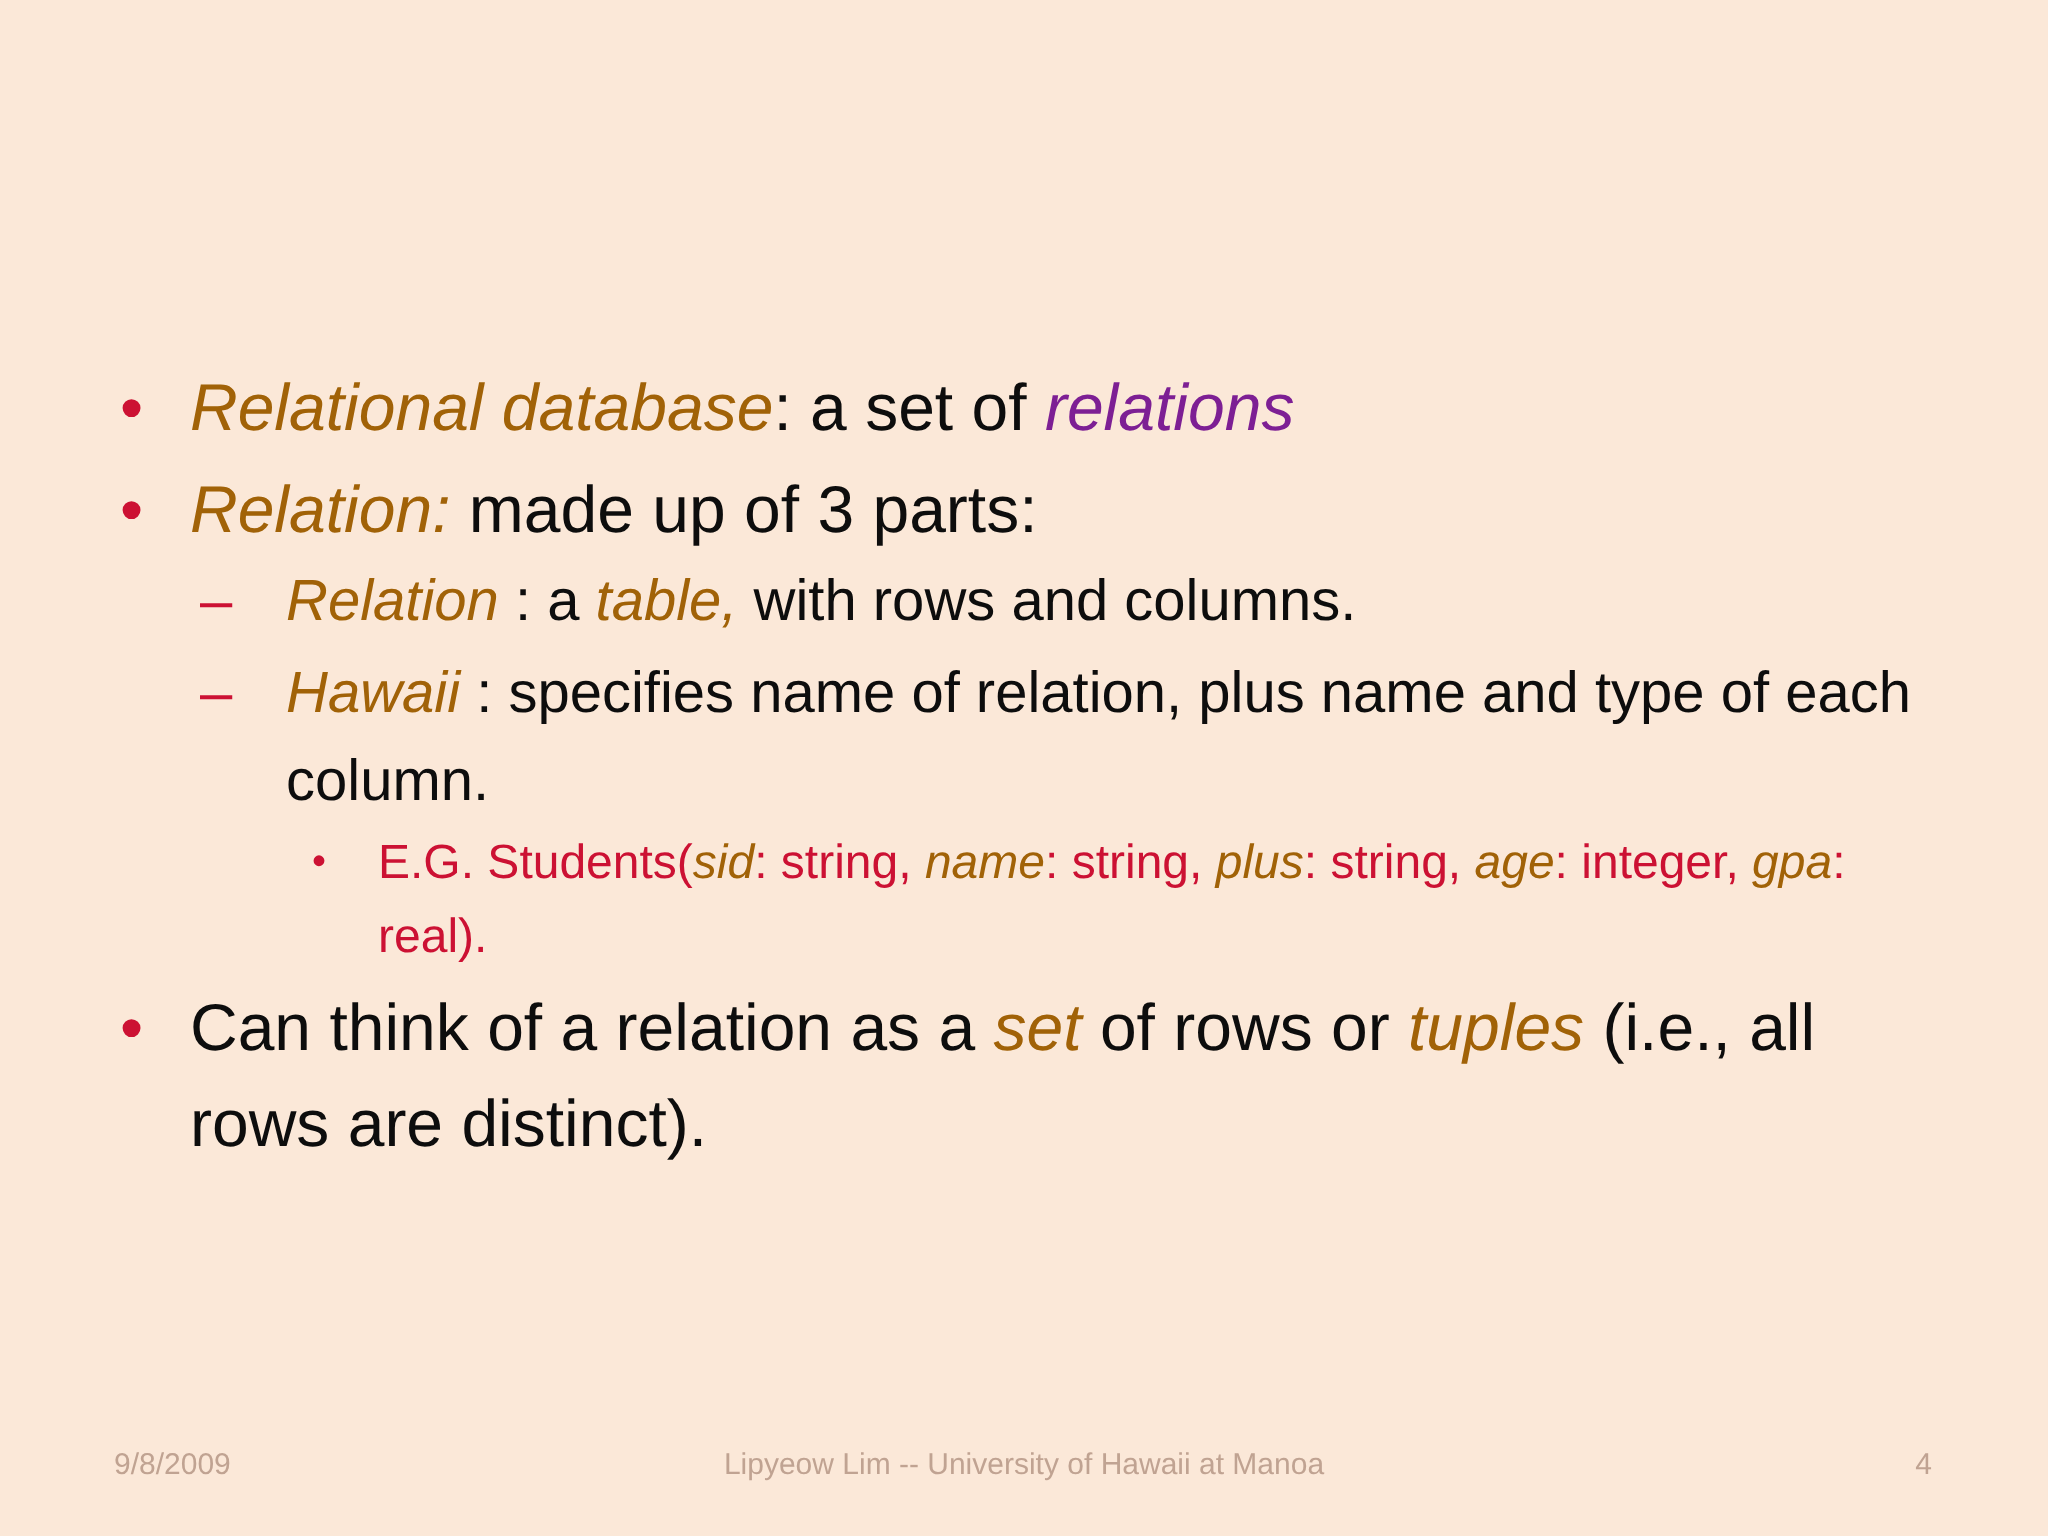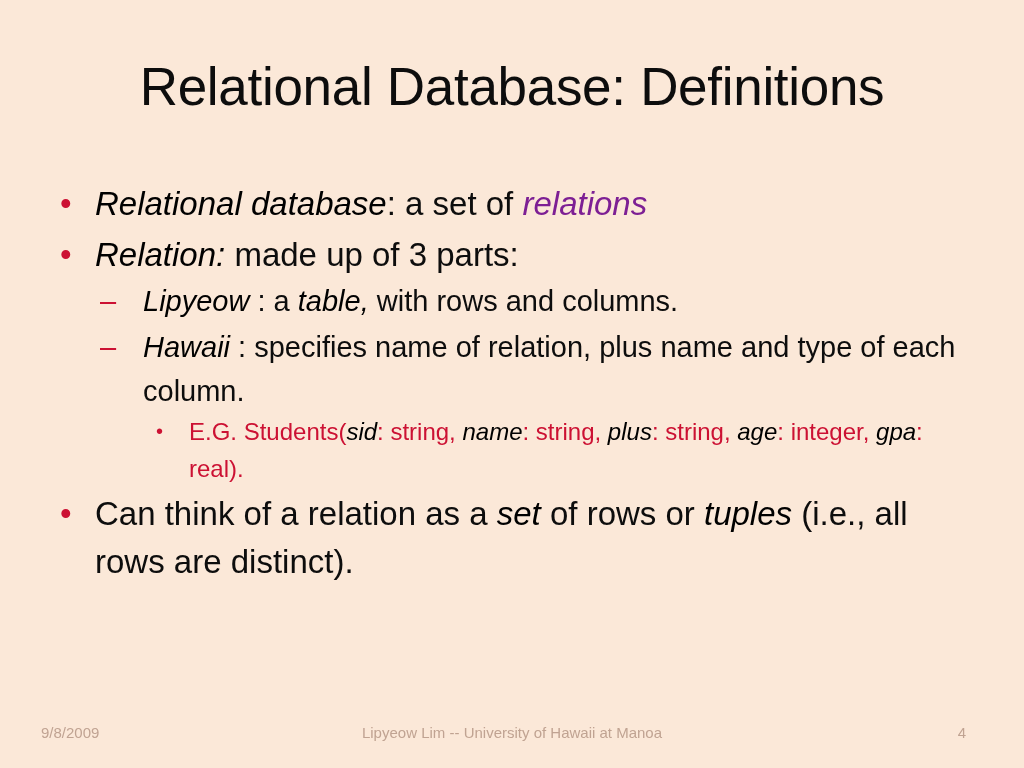--- a/index.html
+++ b/index.html
@@ -107,21 +107,21 @@
     color: #cc1133;
     font-size: 20px;
     line-height: 37px;
   }
 
   
   .k {           
     color: #cc1133;
   }
   .ki {          
-    color: #000000;
+    color: #a16207;
     font-style: italic;
   }
   .pi {          
     color: #7d1f94;
     font-style: italic;
     margin-top: 35px;
   }
   .bk {          
     color: #0d0d0d;
   }
@@ -135,21 +135,21 @@
     left: 0;
     top: 718px;
     width: 1024px;
     height: 30px;
     font-size: 15px;
     line-height: 30px;
     color: #c0a392;
   }
   .footer .f-date {
     position: absolute;
-    left: 41px;
+    left: 57px;
     top: 0;
   }
   .footer .f-center {
     position: absolute;
     left: 0;
     top: 0;
     width: 1024px;
     text-align: center;
   }
   .footer .f-num {
@@ -157,39 +157,38 @@
     right: 58px;
     top: 0;
     text-align: right;
   }
 </style>
 </head>
 <body>
 
 <div class="slide">
 
-  <div class="title">Relational Database: Definitions</div>
 
   <div class="body">
     <ul class="lvl1">
 
       <li>
         <span class="mark">•</span>
         <span class="ki">Relational database</span><span class="bk">: a set of </span><span class="pi">relations</span>
       </li>
 
       <li>
         <span class="mark">•</span>
         <span class="ki">Relation:</span><span class="bk"> made up of 3 parts:</span>
 
         <ul class="lvl2">
 
           <li>
             <span class="mark">–</span>
-            <span class="ki">Lipyeow</span><span class="bk"> : a </span><span class="ki">table,</span><span class="bk"> with rows and columns.</span>
+            <span class="ki">Relation</span><span class="bk"> : a </span><span class="ki">table,</span><span class="bk"> with rows and columns.</span>
           </li>
 
           <li>
             <span class="mark">–</span>
             <span class="ki">Hawaii</span><span class="bk"> : specifies name of relation, plus name and type of each column.</span>
 
             <ul class="lvl3">
               <li>
                 <span class="mark">•</span>
                 <span class="k">E.G. Students(</span><span class="ki">sid</span><span class="k">: string, </span><span class="ki">name</span><span class="k">: string, </span><span class="ki">plus</span><span class="k">: string, </span><span class="ki">age</span><span class="k">: integer, </span><span class="ki">gpa</span><span class="k">: real).</span>

